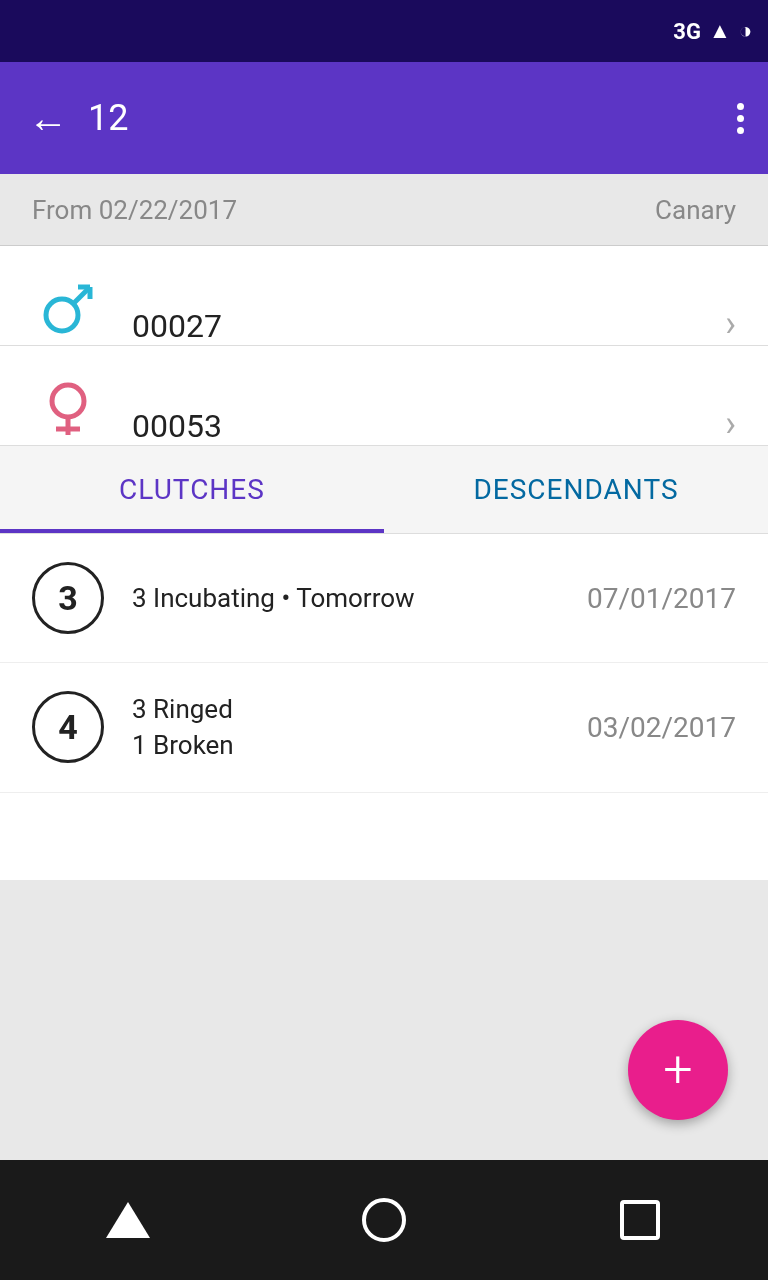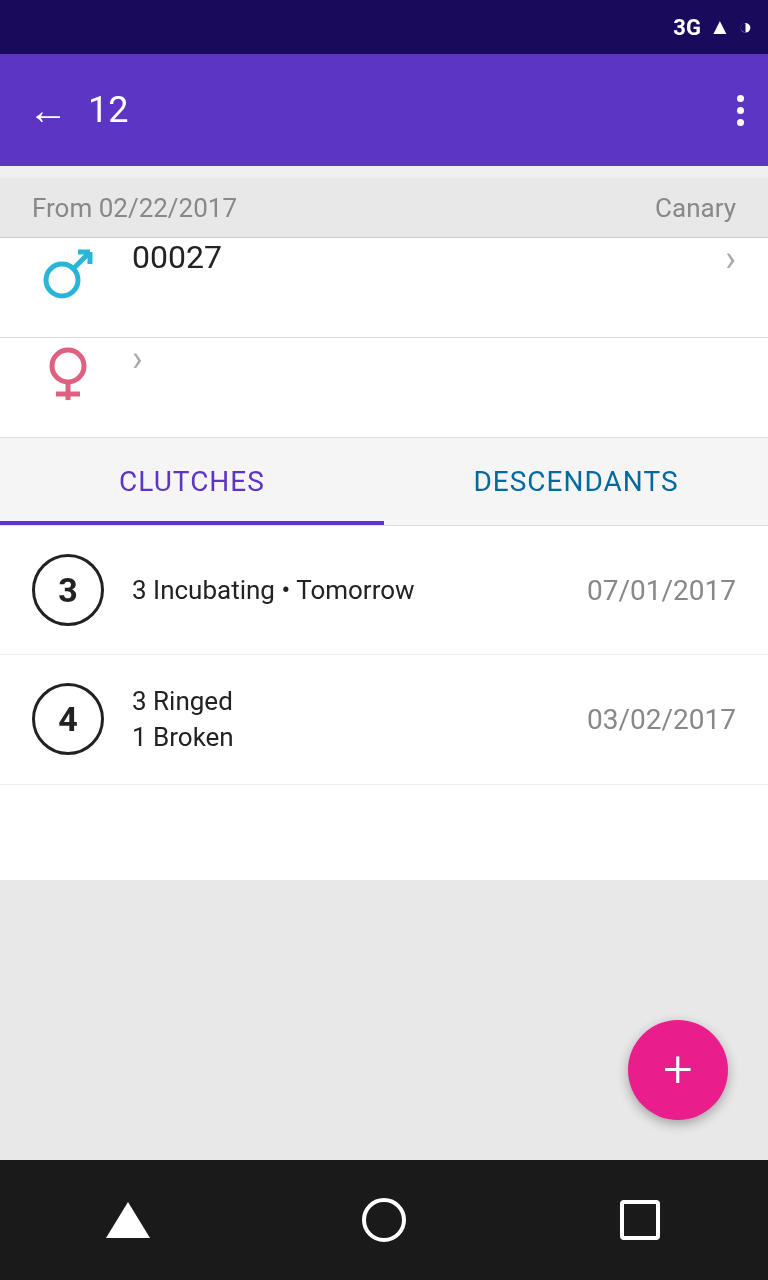--- a/index.html
+++ b/index.html
@@ -2,21 +2,21 @@
 <html><head>
   <meta charset="utf-8">
   <meta name="viewport" content="width=768px">
   <style>
     * { margin: 0; padding: 0; box-sizing: border-box; }
     body { width: 768px; min-height: 1280px; font-family: 'Roboto', Arial, sans-serif; background: #f0f0f0; display: flex; flex-direction: column; }
 
     
     .status-bar {
       background: #1a0a5c;
-      height: 54px;
+      height: 62px;
       display: flex;
       align-items: center;
       justify-content: flex-end;
       padding: 0 16px;
       gap: 8px;
     }
     .status-bar-text {
       color: white;
       font-size: 22px;
       font-weight: bold;
@@ -55,39 +55,38 @@
       display: flex;
       flex-direction: column;
       gap: 5px;
       align-items: center;
     }
     .dot { width: 7px; height: 7px; background: white; border-radius: 50%; }
 
     
     .subtitle-bar {
       background: #e8e8e8;
-      height: 60px;
+      height: 72px;
       display: flex;
       align-items: center;
       justify-content: space-between;
       padding: 0 32px;
       border-bottom: 1px solid #ccc;
-      margin-top: 12px;
     }
     .subtitle-text {
       color: #888;
       font-size: 26px;
     }
 
     
     .bird-entry {
       background: white;
       height: 100px;
       display: flex;
-      align-items: flex-start;
+      align-items: flex-end;
       padding: 0 32px;
       border-bottom: 1px solid #ddd;
     }
     .bird-icon {
       width: 72px;
       height: 72px;
       display: flex;
       align-items: center;
       justify-content: center;
       margin-right: 28px;
@@ -284,20 +283,21 @@
 </div>
 
 <div class="bird-entry">
   <div class="bird-icon female-symbol">
     <svg width="60" height="60" viewBox="0 0 60 60">
       <circle cx="30" cy="22" r="16" fill="none" stroke="#e06080" stroke-width="5"></circle>
       <line x1="30" y1="38" x2="30" y2="56" stroke="#e06080" stroke-width="5"></line>
       <line x1="18" y1="50" x2="42" y2="50" stroke="#e06080" stroke-width="5"></line>
     </svg>
   </div>
+  <span class="bird-id">00053</span>
   <span class="chevron">›</span>
 </div>
 
 <div class="tabs">
   <div class="tab active">
     <span>CLUTCHES</span>
   </div>
   <div class="tab inactive">
     <span>DESCENDANTS</span>
   </div>

